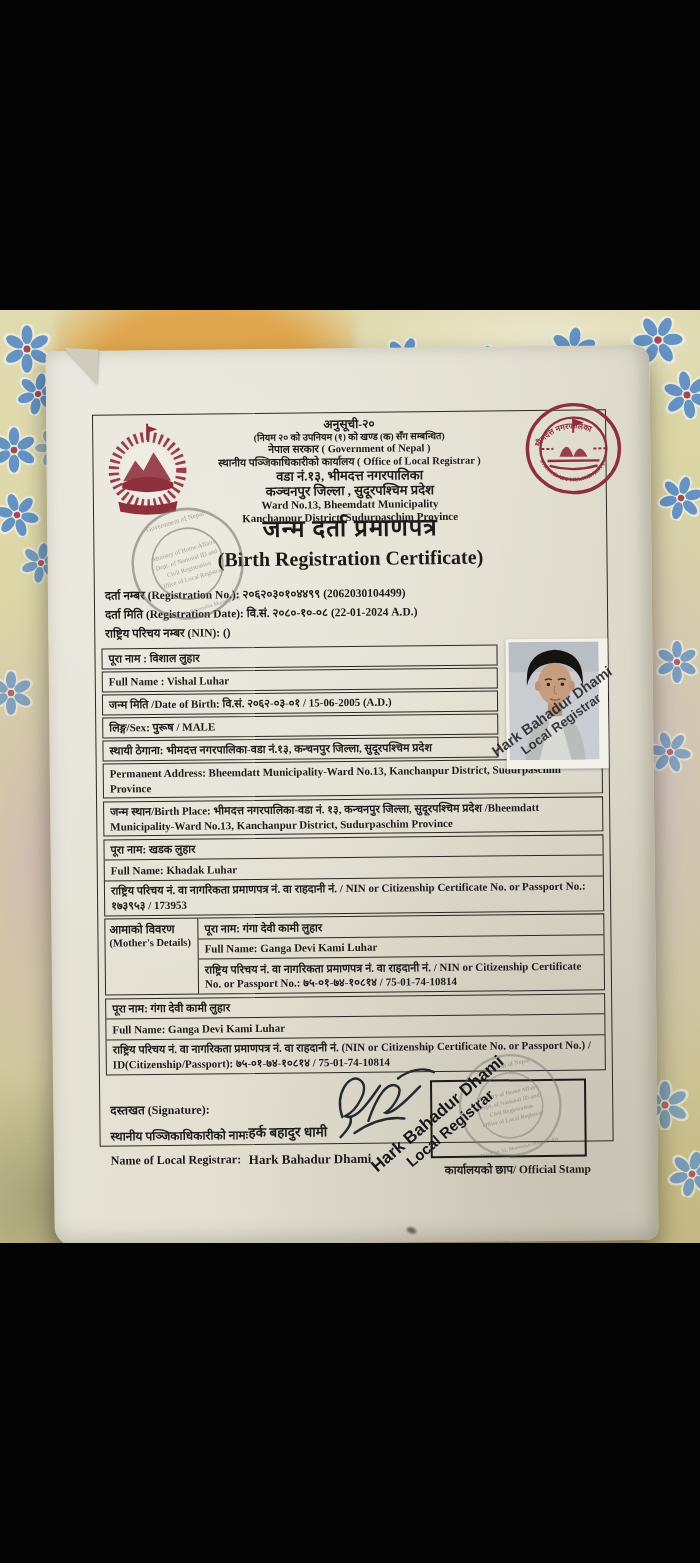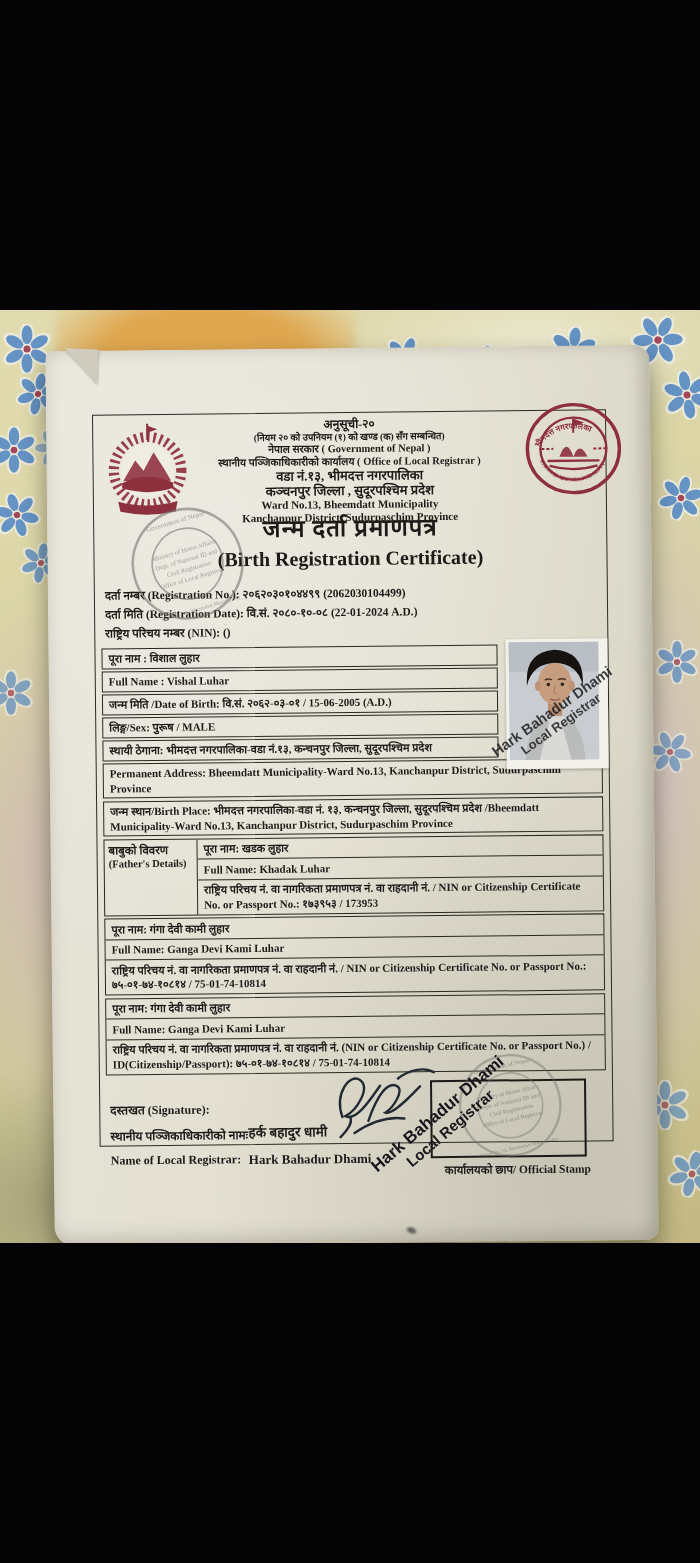--- a/index.html
+++ b/index.html
@@ -276,32 +276,32 @@
       <div class="table-block">
         <div class="row narrow">पूरा नाम : विशाल लुहार</div>
         <div class="row narrow">Full Name : Vishal Luhar</div>
         <div class="row narrow">जन्म मिति /Date of Birth: वि.सं. २०६२-०३-०१ / 15-06-2005 (A.D.)</div>
         <div class="row narrow">लिङ्ग/Sex: पुरूष / MALE</div>
         <div class="row narrow">स्थायी ठेगाना: भीमदत्त नगरपालिका-वडा नं.१३, कन्चनपुर जिल्ला, सुदूरपश्चिम प्रदेश</div>
         <div class="row">Permanent Address: Bheemdatt Municipality-Ward No.13, Kanchanpur District, Sudurpaschim Province</div>
         <div class="row">जन्म स्थान/Birth Place: भीमदत्त नगरपालिका-वडा नं. १३, कन्चनपुर जिल्ला, सुदूरपश्चिम प्रदेश /Bheemdatt Municipality-Ward No.13, Kanchanpur District, Sudurpaschim Province</div>
 
         <div class="section">
-          <div class="sec-label">
-            <div class="np">बाबुको विवरण</div>
-            <div class="en">(Father's Details)</div>
-          </div>
           <div class="sec-rows">
             <div class="sec-row">पूरा नाम: खडक लुहार</div>
             <div class="sec-row">Full Name: Khadak Luhar</div>
             <div class="sec-row">राष्ट्रिय परिचय नं. वा नागरिकता प्रमाणपत्र नं. वा राहदानी नं. / NIN or Citizenship Certificate No. or Passport No.: १७३९५३ / 173953</div>
           </div>
         </div>
 
         <div class="section">
+          <div class="sec-label">
+            <div class="np">आमाको विवरण</div>
+            <div class="en">(Mother's Details)</div>
+          </div>
           <div class="sec-rows">
             <div class="sec-row">पूरा नाम: गंगा देवी कामी लुहार</div>
             <div class="sec-row">Full Name: Ganga Devi Kami Luhar</div>
             <div class="sec-row">राष्ट्रिय परिचय नं. वा नागरिकता प्रमाणपत्र नं. वा राहदानी नं. / NIN or Citizenship Certificate No. or Passport No.: ७५-०१-७४-१०८१४ / 75-01-74-10814</div>
           </div>
         </div>
 
         <div class="section">
           <div class="sec-rows">
             <div class="sec-row">पूरा नाम: गंगा देवी कामी लुहार</div>

